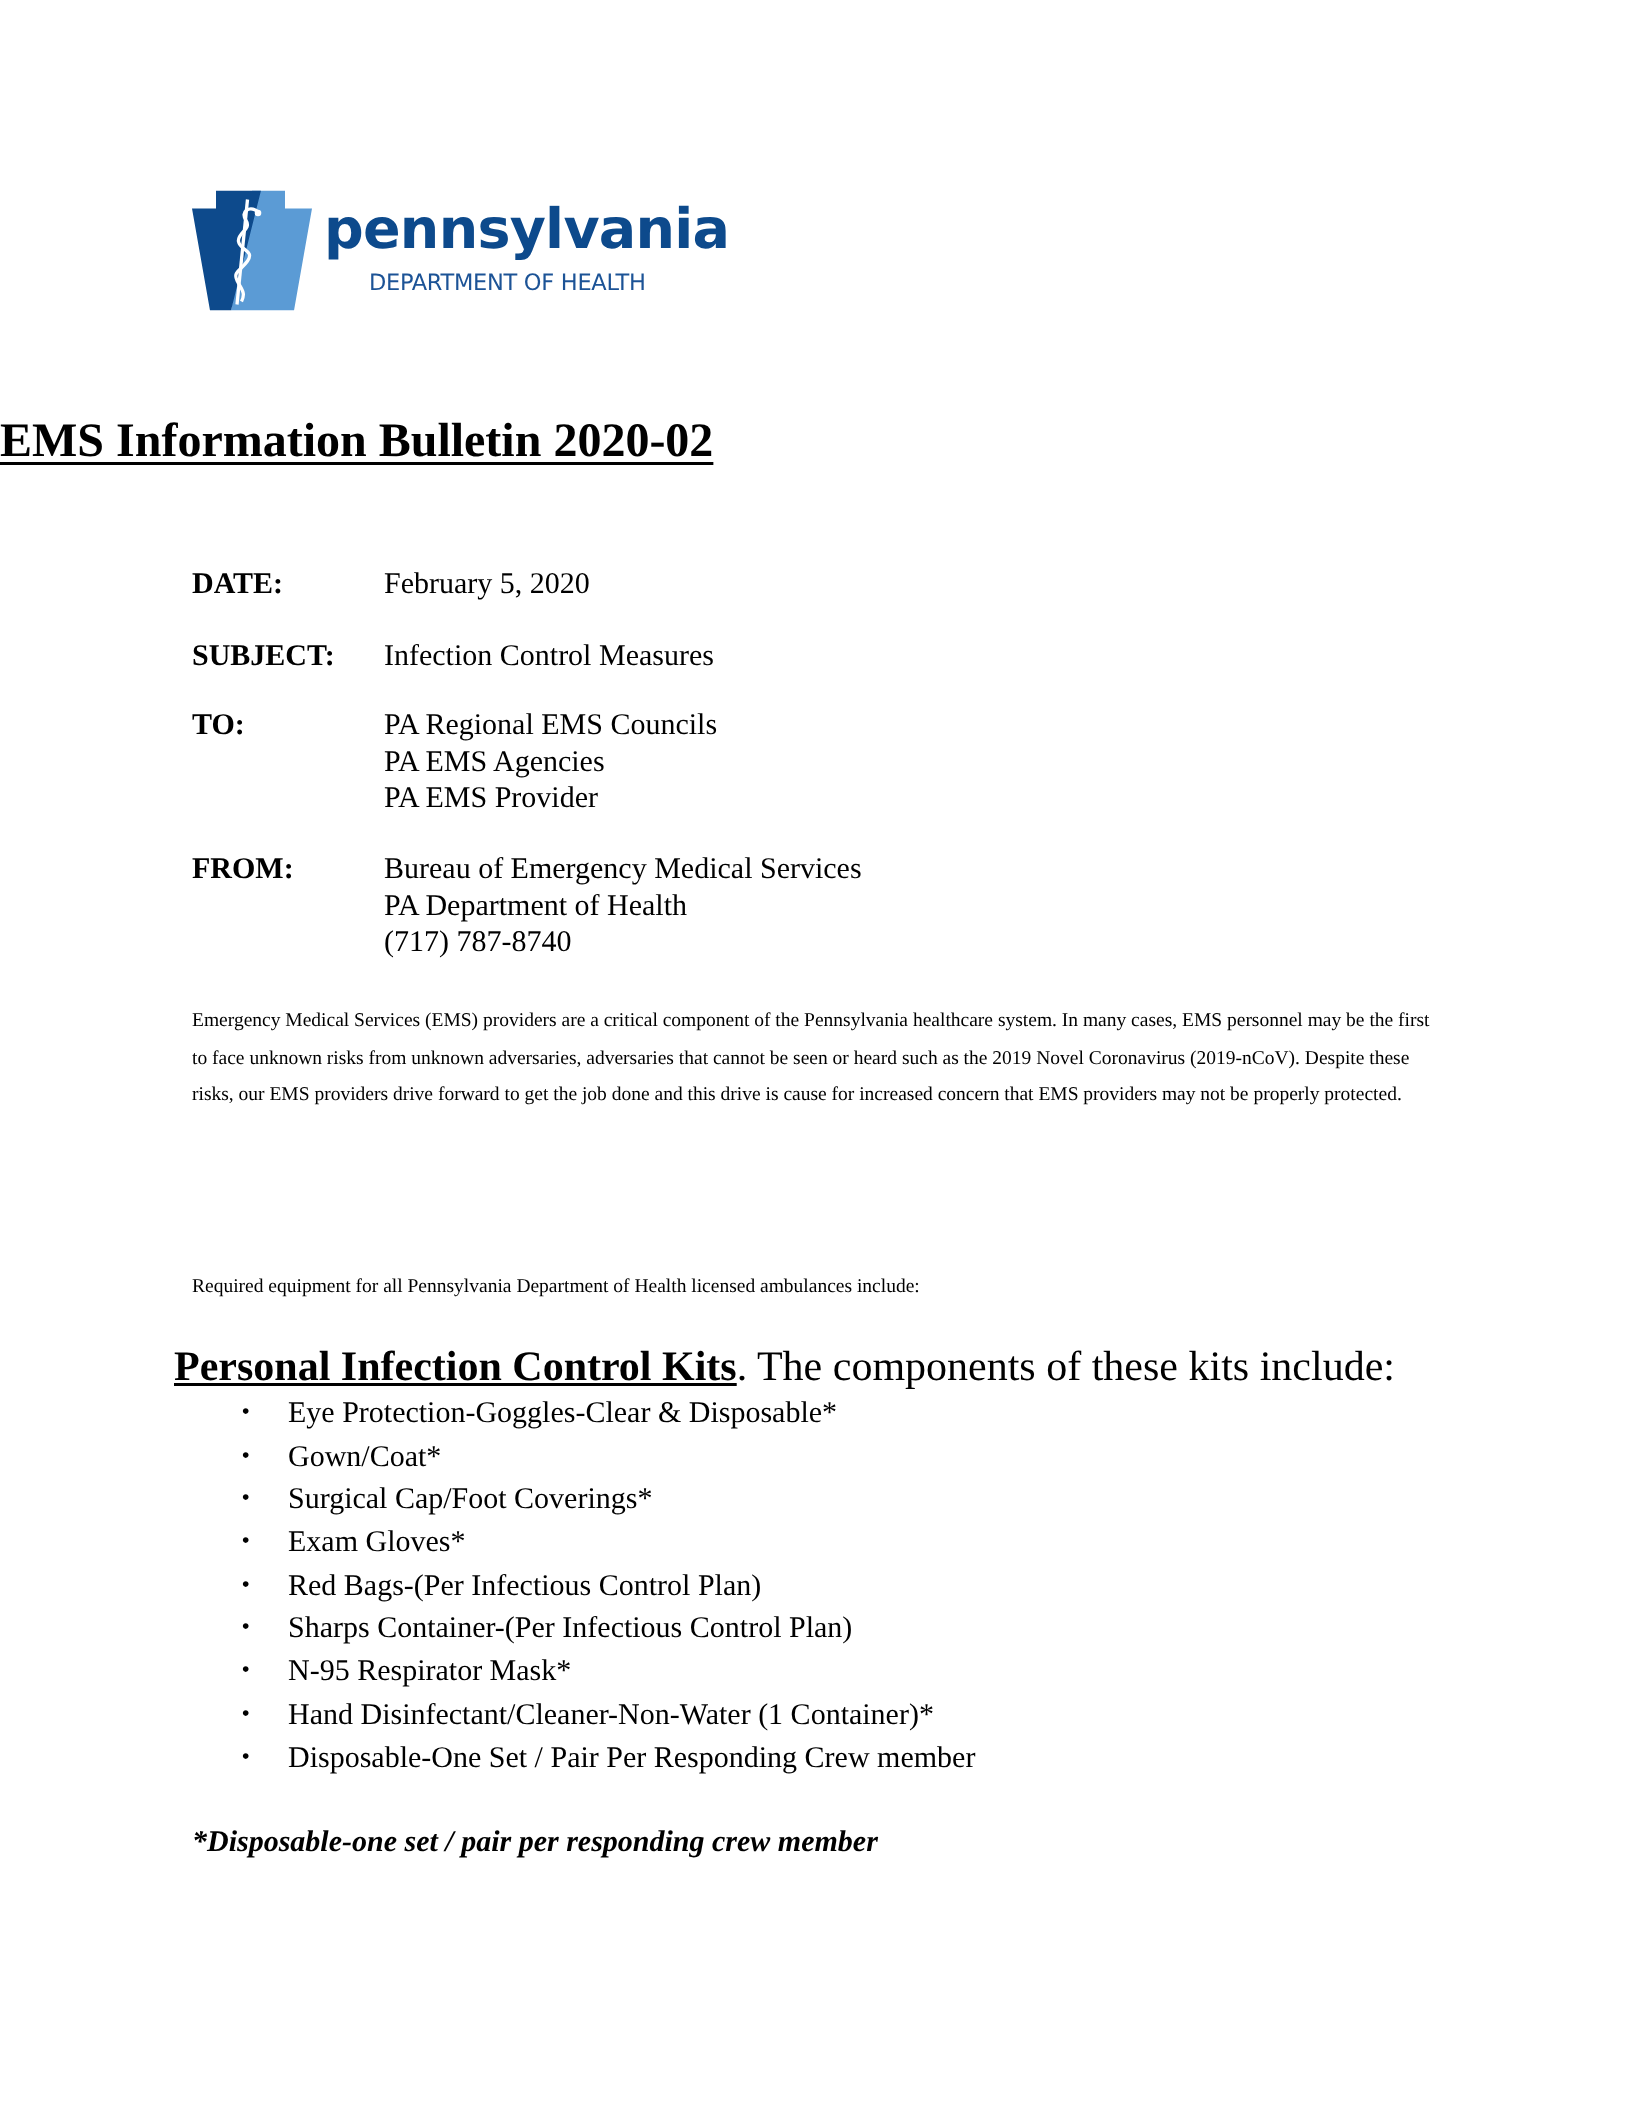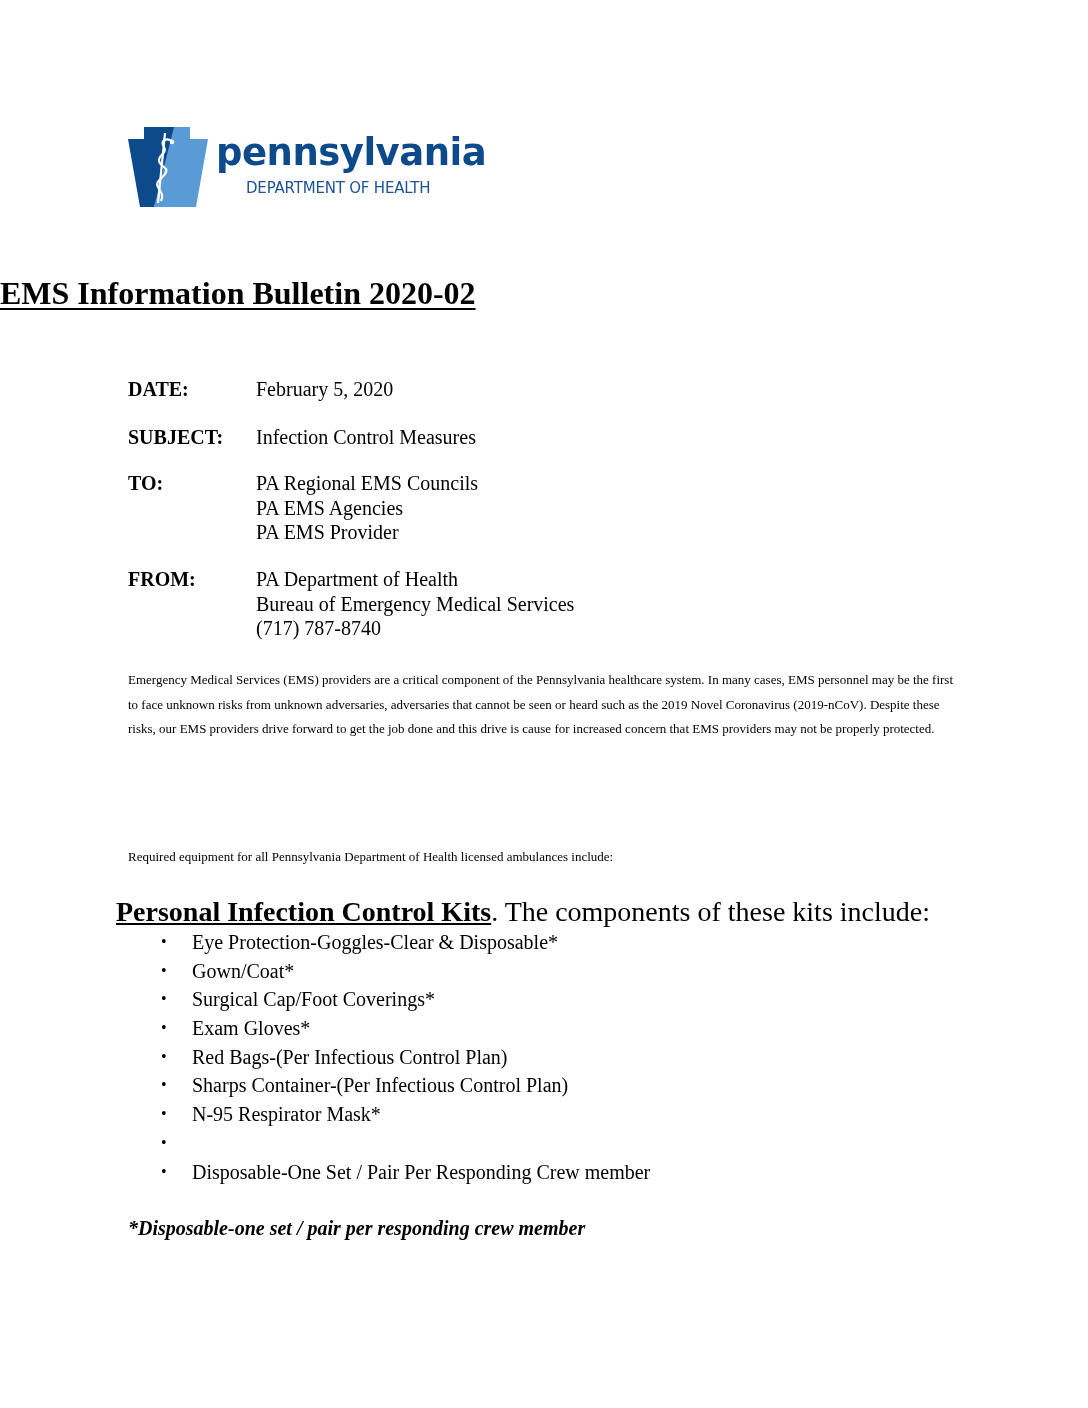--- a/index.html
+++ b/index.html
@@ -82,39 +82,39 @@
   <div class="meta-vals">
     <div>PA Regional EMS Councils</div>
     <div>PA EMS Agencies</div>
     <div>PA EMS Provider</div>
   </div>
 </div>
 
 <div class="meta-row" style="top:567px;">
   <div class="meta-label">FROM:</div>
   <div class="meta-vals">
+    <div>Bureau of Emergency Medical Services</div>
     <div>PA Department of Health</div>
-    <div>Bureau of Emergency Medical Services</div>
     <div>(717) 787-8740</div>
   </div>
 </div>
 
 <div class="para" style="top:668px;">Emergency Medical Services (EMS) providers are a critical component of the Pennsylvania healthcare system. In many cases, EMS personnel may be the first to face unknown risks from unknown adversaries, adversaries that cannot be seen or heard such as the 2019 Novel Coronavirus (2019-nCoV).  Despite these risks, our EMS providers drive forward to get the job done and this drive is cause for increased concern that EMS providers may not be properly protected.</div>
 
 <div class="para" style="top:845px;">Required equipment for all Pennsylvania Department of Health licensed ambulances include:</div>
 
 <div class="kits-heading">
   <span class="u">Personal Infection Control Kits</span><span>.  The components of these kits include:</span>
 </div>
 
 <ul class="kits">
   <li><span class="bullet">•</span><span>Eye Protection-Goggles-Clear &amp; Disposable*</span></li>
   <li><span class="bullet">•</span><span>Gown/Coat*</span></li>
   <li><span class="bullet">•</span><span>Surgical Cap/Foot Coverings*</span></li>
   <li><span class="bullet">•</span><span>Exam Gloves*</span></li>
   <li><span class="bullet">•</span><span>Red Bags-(Per Infectious Control Plan)</span></li>
   <li><span class="bullet">•</span><span>Sharps Container-(Per Infectious Control Plan)</span></li>
   <li><span class="bullet">•</span><span>N-95 Respirator Mask*</span></li>
-  <li><span class="bullet">•</span></li>
+  <li><span class="bullet">•</span><span>Hand Disinfectant/Cleaner-Non-Water (1 Container)*</span></li>
   <li><span class="bullet">•</span><span>Disposable-One Set / Pair Per Responding Crew member</span></li>
 </ul>
 
 <div class="footnote">*Disposable-one set / pair per responding crew member</div>
 
 </body></html>

